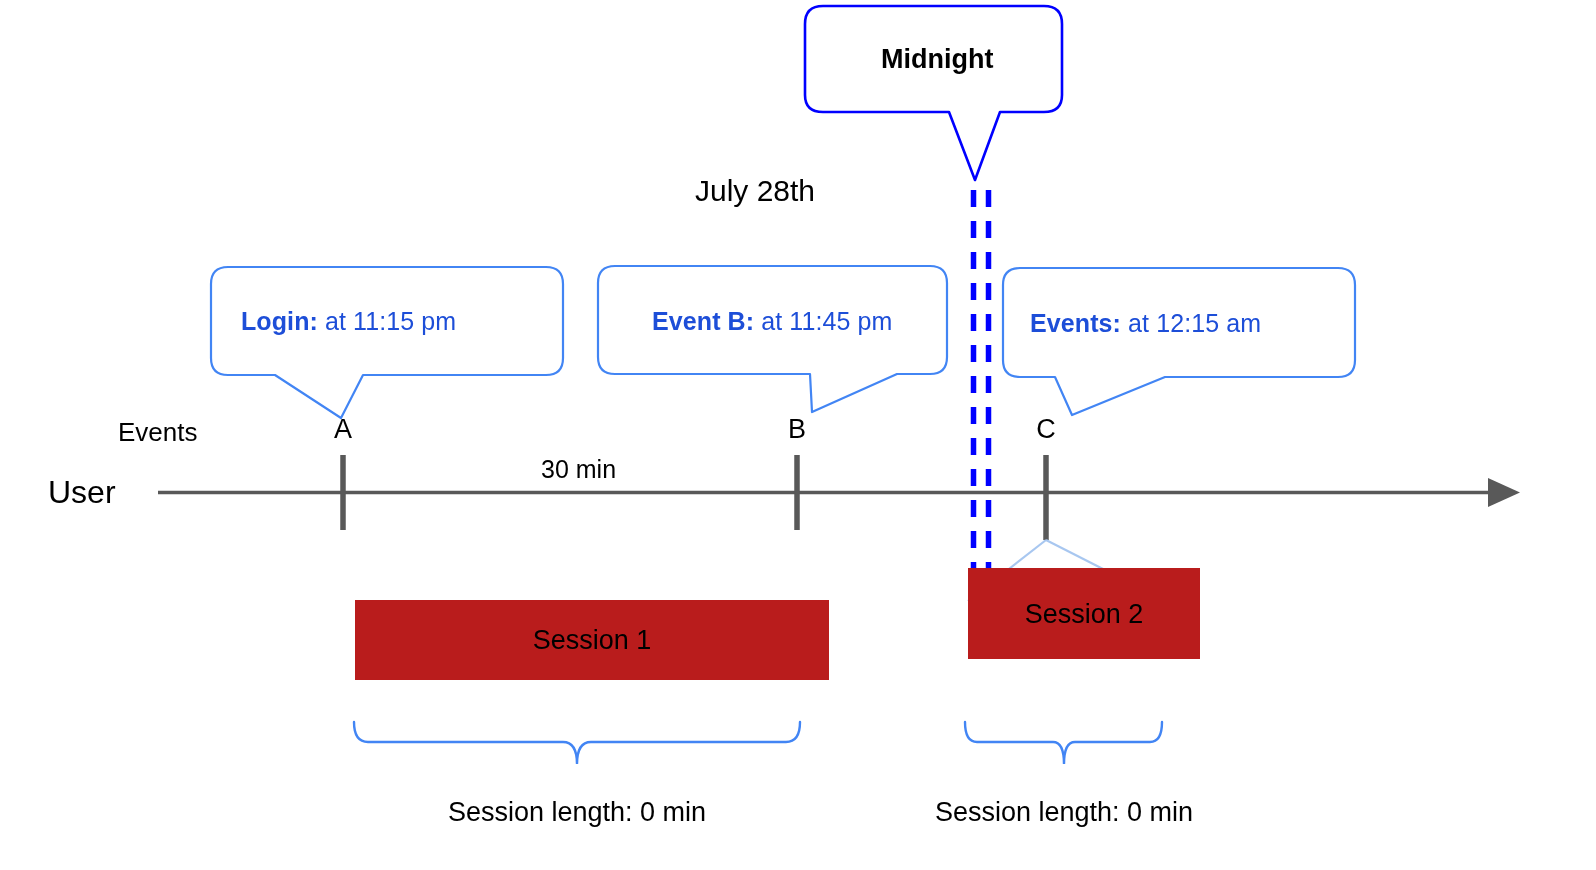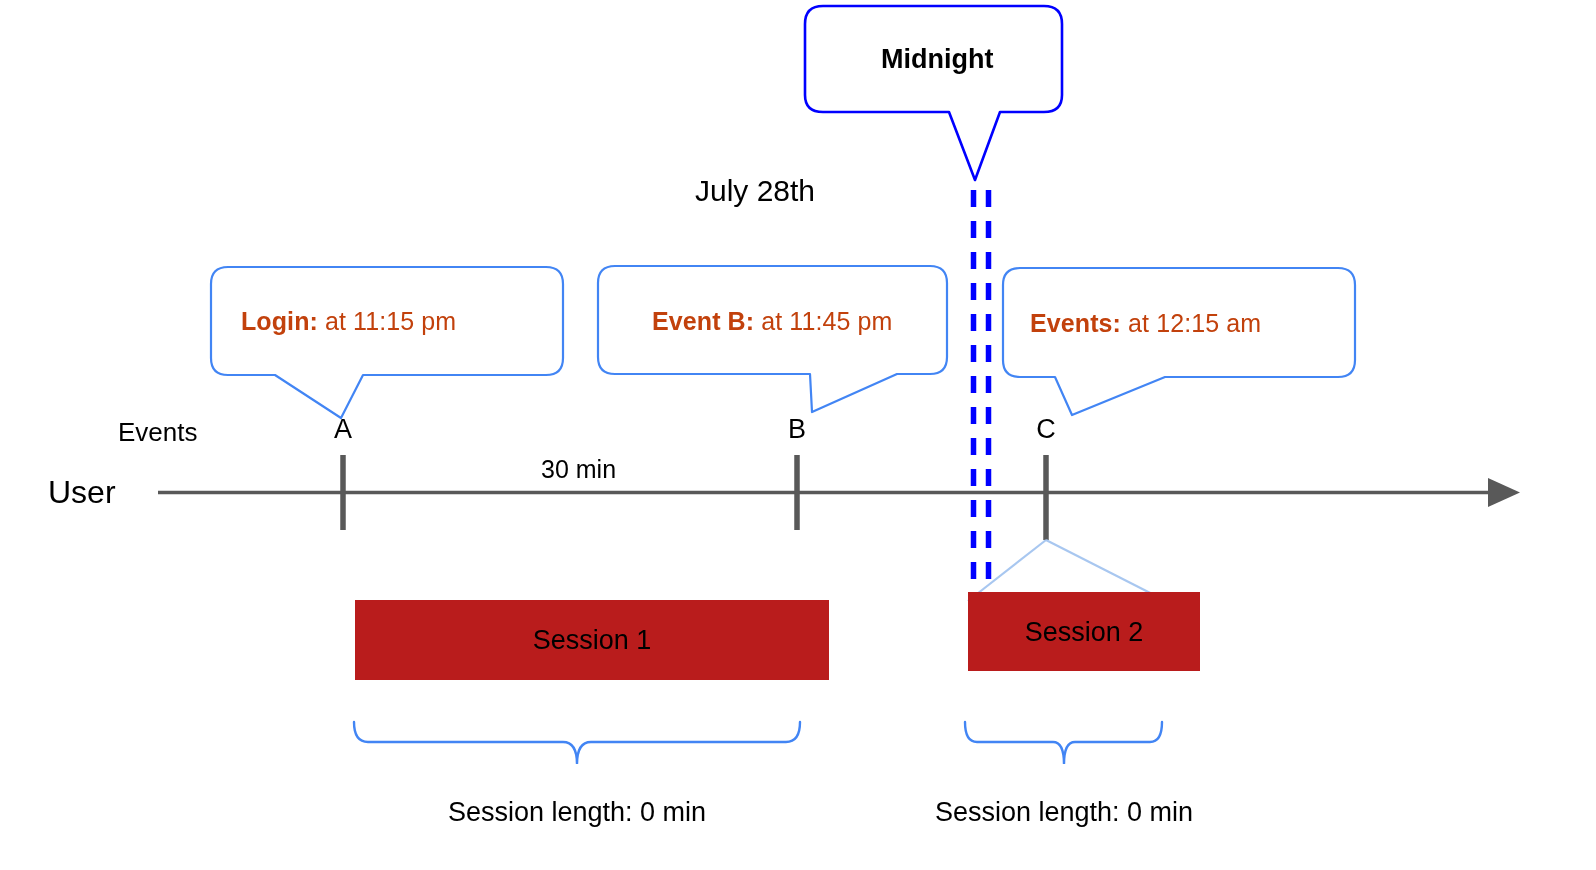--- a/index.html
+++ b/index.html
@@ -17,21 +17,21 @@
     height: 870px;
     background: #ffffff;
     overflow: hidden;
   }
 
   
   .callout-text {
     position: absolute;
     white-space: nowrap;
     font-size: 25px;
-    color: #c2410c;
+    color: #1d4ed8;
     letter-spacing: 0.1px;
   }
   .callout-text .lead { font-weight: bold; }
 
   .midnight-text {
     font-size: 27px;
     font-weight: bold;
     white-space: nowrap;
     position: absolute;
   }
@@ -180,21 +180,21 @@
              Q 1064 742 1064 764
              Q 1064 742 1075 742
              L 1150 742
              Q 1162 742 1162 722" fill="none" stroke="#4285f4" stroke-width="2.4" stroke-linecap="round"></path>
   </svg>
 
   <div class="session-box" style="left:355px; top:600px; width:440px; height:80px;">
     <span class="session-box-text">Session 1</span>
   </div>
 
-  <div class="session-box" style="left:968px; top:592px; width:198px; height:79px;">
+  <div class="session-box" style="left:968px; top:568px; width:198px; height:91px;">
     <span class="session-box-text">Session 2</span>
   </div>
 
   <div class="midnight-text" style="left:841px; top:44px;margin-left:40px;">Midnight</div>
 
   <div class="lbl-date" style="left:605px; top:174px; width:300px;">
     <span>July 28th</span>
   </div>
 
   <div class="callout-text" style="left:241px; top:307px;">

